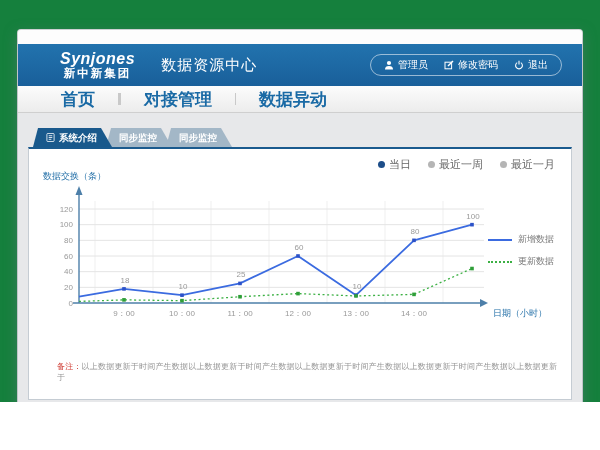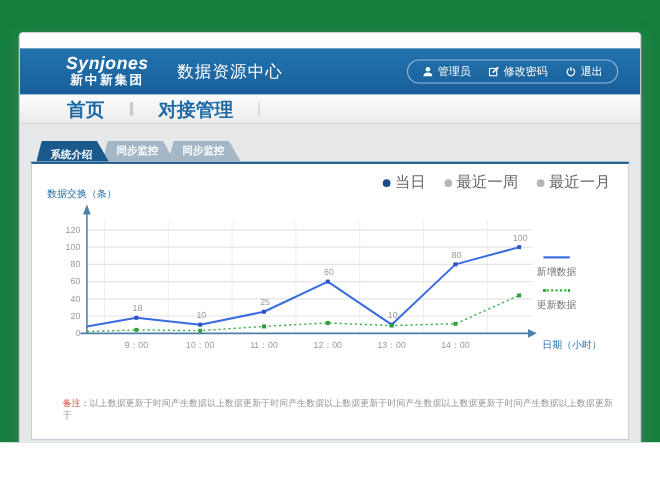--- a/index.html
+++ b/index.html
@@ -29,37 +29,37 @@
          border-bottom:1px solid #cfcfcf; display:flex; align-items:center; padding-left:20px; }
   .nav-item { color:#1a6aa5; font-size:17px; font-weight:bold; padding:0 23px; cursor:pointer; white-space:nowrap; }
   .nav-sep { width:1px; height:12px; background:#c9c9c9; }
 
   
   .content { position:relative; height:308px; background:#e7e8ea; padding:15px 10px 0; }
   .tabs { display:flex; margin-left:5px; height:19px; }
   .tab { position:relative; display:flex; align-items:center; gap:4px;
          padding:0 15px 0 13px; margin-right:-6px; font-size:9.5px; font-weight:bold;
          color:#fff; line-height:19px; cursor:pointer;
-         clip-path:polygon(5px 0, calc(100% - 11px) 0, 100% 100%, 0 100%);flex-direction:column; }
+         clip-path:polygon(5px 0, calc(100% - 11px) 0, 100% 100%, 0 100%); }
   .tab.inactive { background:#a3b7c7; z-index:1; }
   .tab.active { background:#19598c; z-index:2; }
 
   .card { position:relative; height:253px; background:#fff;
           border:1px solid #c5ccd3; border-top:2px solid #1a5a8e; }
 
   .period-legend { position:absolute; top:8px; right:16px; display:flex; gap:17px; z-index:3; }
-  .p-item { display:flex; align-items:center; gap:4px; font-size:14px; color:#666; cursor:pointer; }
+  .p-item { display:flex; align-items:center; gap:4px; font-size:11px; color:#666; cursor:pointer; }
   .p-dot { width:7px; height:7px; border-radius:50%; }
 
   #chart { position:absolute; left:0; top:10px; width:542px; height:185px;
            font-family:"Liberation Sans","DejaVu Sans",sans-serif; }
 
   .series-legend { position:absolute; left:459px; top:84px; display:flex;
                    flex-direction:column; gap:9px; z-index:3; }
-  .s-item { display:flex; align-items:center; gap:6px; font-size:9px; color:#777; cursor:pointer; white-space:nowrap;flex-direction:column; }
+  .s-item { display:flex; align-items:center; gap:6px; font-size:9px; color:#777; cursor:pointer; white-space:nowrap; }
   .s-line { width:24px; border-top-width:2px; height:0; }
 
   .note { position:absolute; left:28px; top:212px; width:506px;
           font-size:8px; color:#949494; line-height:1.4; letter-spacing:.2px; }
   .note-prefix { color:#d04038; }
 </style>
 </head>
 <body>
 
 <div class="stage">
@@ -98,20 +98,21 @@
       </div>
     </div>
 
     <div class="nav" id="nav">
         <span class="nav-item">首页</span>
         <span class="nav-sep"></span>
         <span class="nav-sep"></span>
         <span class="nav-sep"></span>
         <span class="nav-item">对接管理</span>
         <span class="nav-sep"></span>
+        <span class="nav-item">数据异动</span>
       </div>
 
     <div class="content">
       <div class="tabs" id="tabs">
           <div class="tab active">
             <svg width="9" height="9" viewBox="0 0 10 10">
               <rect x="1" y="0.5" width="8" height="9" rx="1" fill="none" stroke="#fff" stroke-width="0.9"></rect>
               <line x1="3" y1="3" x2="7" y2="3" stroke="#fff" stroke-width="0.9"></line>
               <line x1="3" y1="5" x2="7" y2="5" stroke="#fff" stroke-width="0.9"></line>
               <line x1="3" y1="7" x2="6" y2="7" stroke="#fff" stroke-width="0.9"></line>

